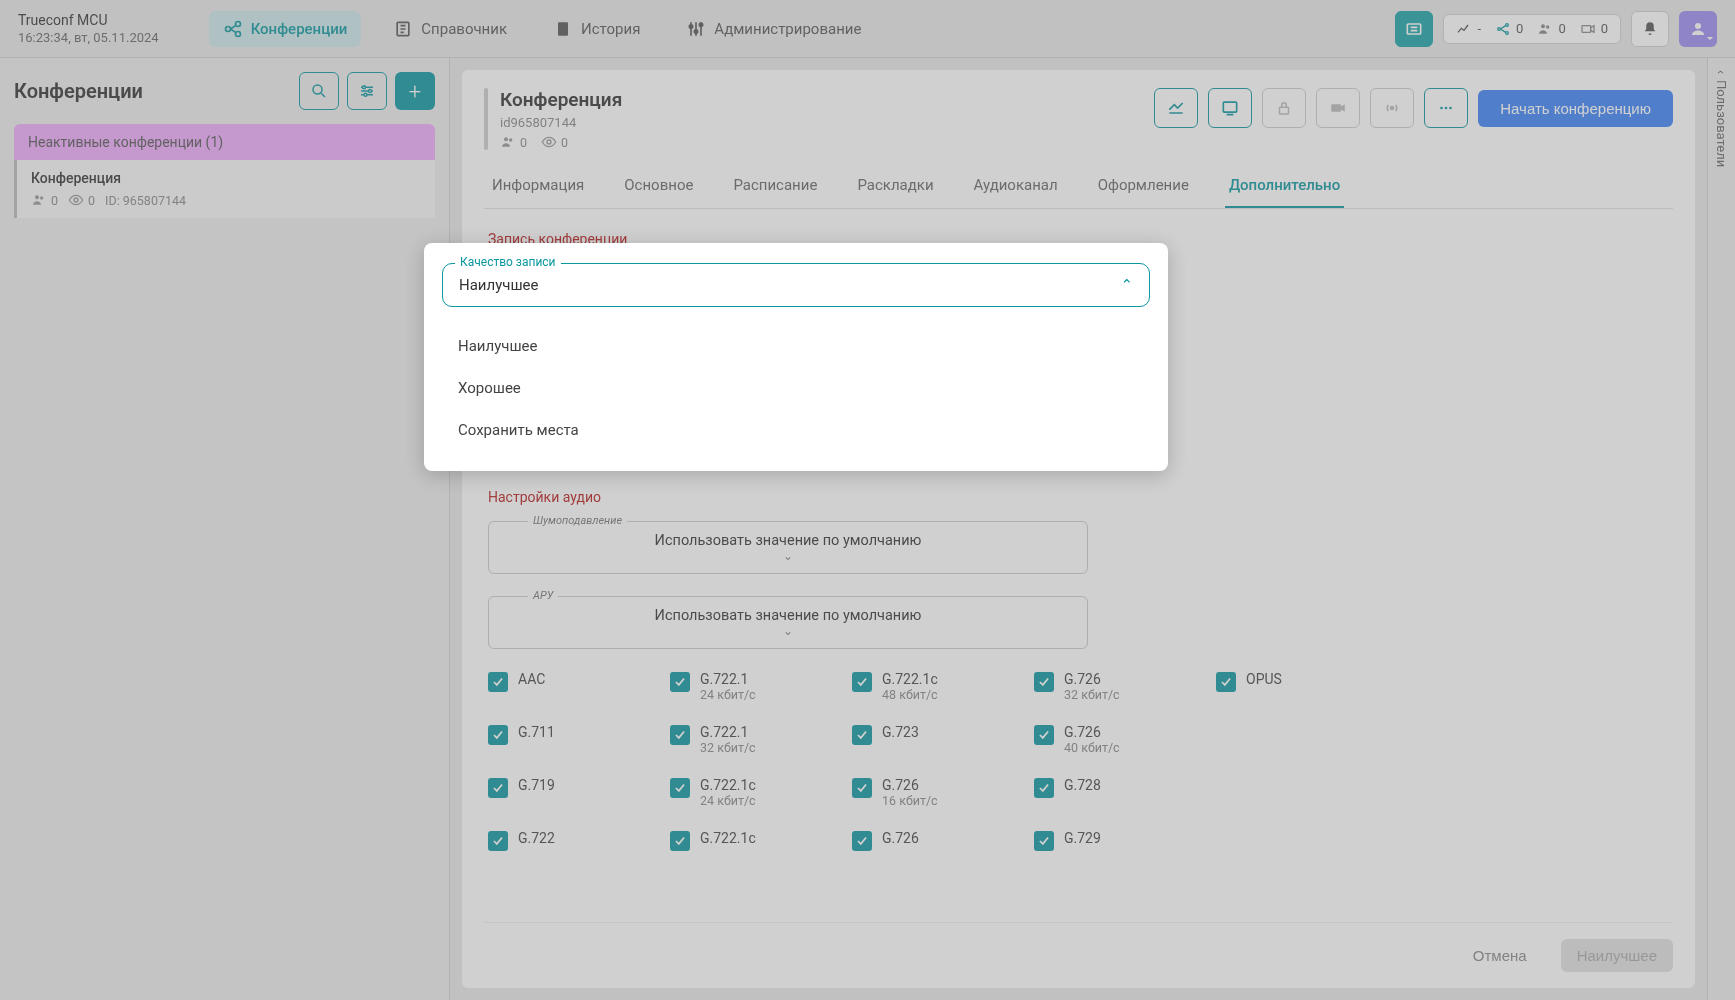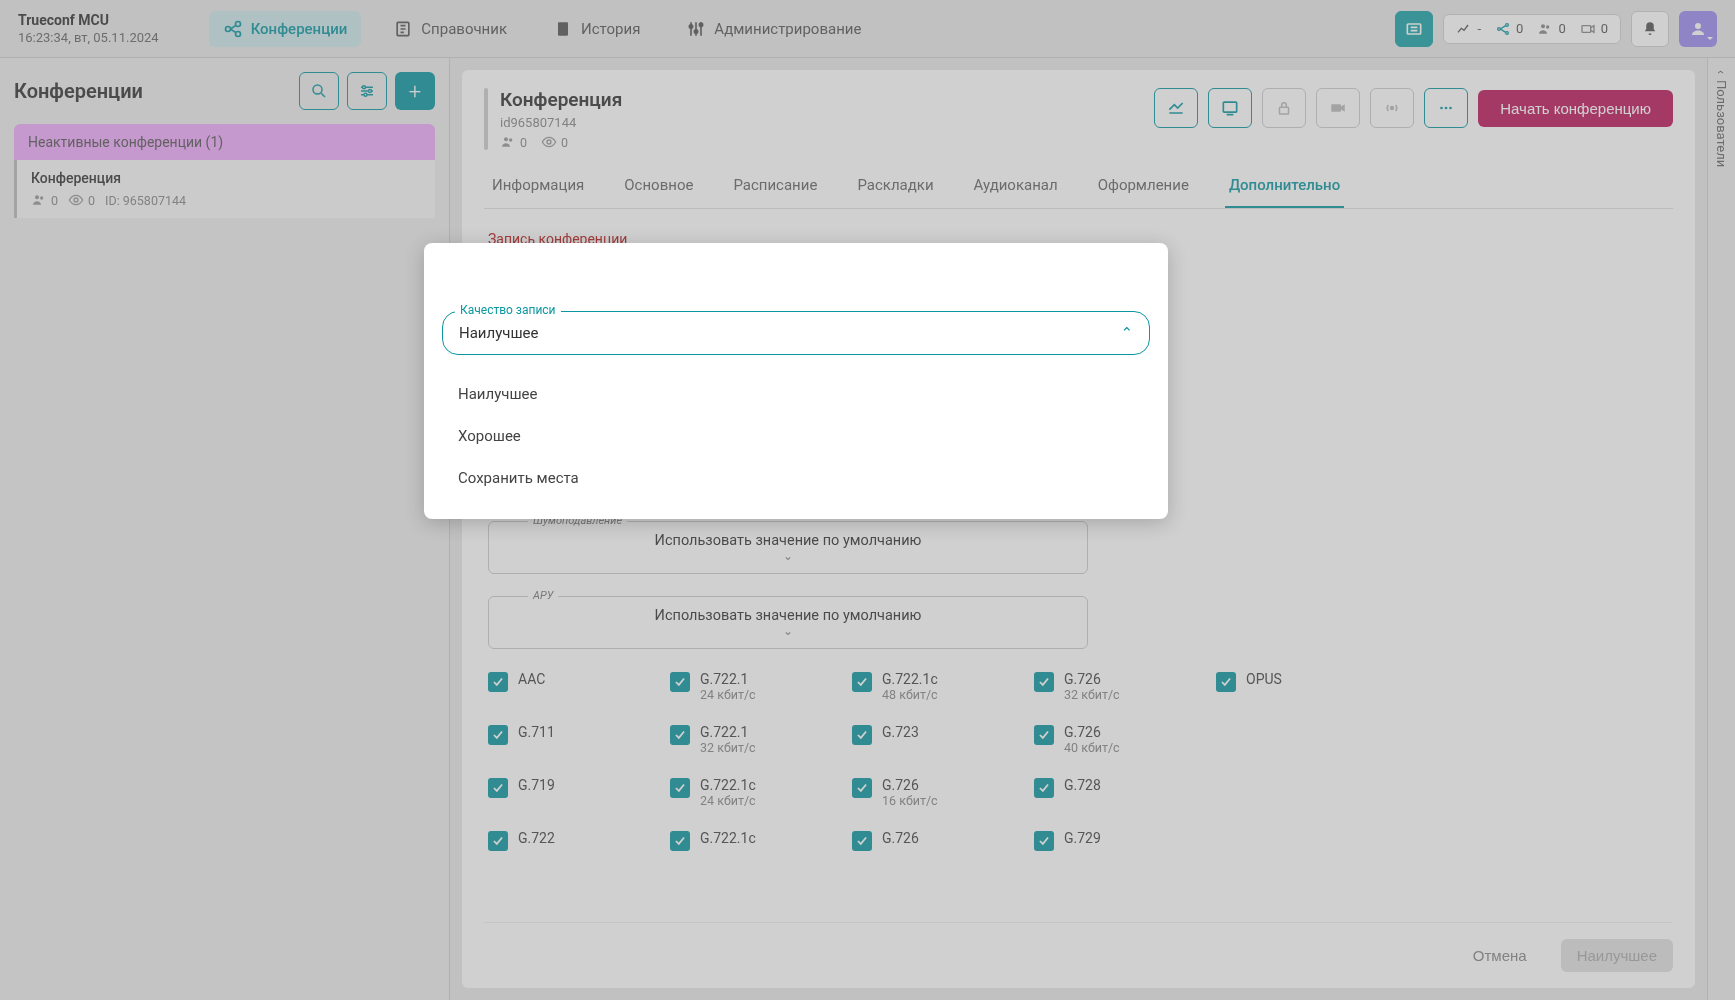--- a/index.html
+++ b/index.html
@@ -1,21 +1,21 @@
 <!DOCTYPE html>
 <html><head>
 <meta charset="utf-8">
 <style>
 * { box-sizing: border-box; margin: 0; padding: 0; }
 body { font-family: -apple-system, BlinkMacSystemFont, "Segoe UI", Roboto, Arial, sans-serif; background: #e5e5e5; font-size: 13px; color: #3c3c3c; overflow: hidden; width: 1735px; height: 1000px; position: relative; }
 
 
 .topbar { height: 58px; background: #e9e9e9; display: flex; align-items: center; padding: 0 18px; border-bottom: 1px solid #d0d0d0; }
 .app-title { display: flex; flex-direction: column; margin-right: 50px; }
-.app-name { font-weight: 700; font-size: 14px; color: #333; }
+.app-name { font-weight: 400; font-size: 14px; color: #333; }
 .app-time { font-size: 13px; color: #666; margin-top: 2px; }
 .nav { display: flex; gap: 18px; align-items: center; }
 .nav-item { display: flex; align-items: center; gap: 8px; padding: 8px 14px; border-radius: 6px; font-size: 15px; color: #555; cursor: pointer; }
 .nav-item.active { background: #cde9ec; color: #0a97a0; font-weight: 500; }
 .nav-icon { width: 20px; height: 20px; display: inline-flex; align-items: center; justify-content: center; }
 .topbar-right { margin-left: auto; display: flex; align-items: center; gap: 10px; }
 .status-pill { background: #fff; border: 1px solid #d0d0d0; border-radius: 6px; padding: 6px 12px; display: flex; align-items: center; gap: 14px; font-size: 13px; color: #555; }
 .status-metric { display: flex; align-items: center; gap: 5px; }
 .icon-btn-sq { background: #fff; border: 1px solid #d0d0d0; border-radius: 6px; width: 38px; height: 36px; display: flex; align-items: center; justify-content: center; cursor: pointer; }
 .icon-btn-sq.teal { background: #17a2a8; border-color: #17a2a8; }
@@ -41,21 +41,21 @@
 .card { background: #fff; border-radius: 6px; padding: 18px 22px 0; flex: 1; display: flex; flex-direction: column; overflow: hidden; }
 .card-head { display: flex; align-items: flex-start; justify-content: space-between; padding-bottom: 10px; }
 .ch-left { display: flex; gap: 12px; }
 .ch-bar { width: 4px; background: #ccc; border-radius: 2px; }
 .ch-info h2 { font-size: 19px; font-weight: 600; color: #333; margin-bottom: 4px; }
 .ch-sub { font-size: 13px; color: #888; margin-bottom: 4px; }
 .ch-stats { display: flex; gap: 14px; font-size: 12.5px; color: #888; }
 .ch-right { display: flex; align-items: center; gap: 10px; }
 .hicon { width: 44px; height: 40px; border: 1.5px solid #0a97a0; border-radius: 6px; display: flex; align-items: center; justify-content: center; cursor: pointer; }
 .hicon.gray { border-color: #ccc; color: #aaa; }
-.start-btn { background: #be185d; color: #fff; border: none; padding: 10px 22px; border-radius: 6px; font-size: 15px; font-weight: 500; cursor: pointer; }
+.start-btn { background: #3b82f6; color: #fff; border: none; padding: 10px 22px; border-radius: 6px; font-size: 15px; font-weight: 500; cursor: pointer; }
 .tabs { display: flex; gap: 32px; border-bottom: 1px solid #e0e0e0; margin-top: 4px; margin-bottom: 0; padding: 0 4px; }
 .tab { padding: 12px 4px; font-size: 15px; color: #666; cursor: pointer; border-bottom: 2px solid transparent; }
 .tab.active { color: #0a97a0; border-bottom-color: #0a97a0; font-weight: 500; }
 .content { padding: 16px 4px 0; overflow-y: auto; flex: 1; }
 .section-label { font-size: 14px; color: #b91c1c; margin-bottom: 16px; margin-top: 6px; }
 
 
 .field { position: relative; border: 1px solid #ccc; border-radius: 6px; width: 600px; margin-bottom: 22px; }
 .field-label { position: absolute; top: -8px; left: 10px; background: #fff; padding: 0 5px; font-size: 11px; color: #777; font-style: italic; margin-left: 29px; }
 .field-val { padding: 10px 14px; font-size: 14.5px; color: #333; display: flex; justify-content: space-between; align-items: center; flex-direction: column; }
@@ -75,21 +75,21 @@
 .ft-btn { background: none; border: none; font-size: 15px; color: #888; cursor: pointer; padding: 8px 16px; }
 .ft-btn.save { background: #e0e0e0; border-radius: 6px; color: #aaa; }
 
 
 .right-rail { width: 28px; background: #ededed; border-left: 1px solid #d0d0d0; display: flex; align-items: flex-start; justify-content: center; padding-top: 12px; }
 .rail-text { writing-mode: vertical-rl; font-size: 13px; color: #666; display: flex; align-items: center; gap: 6px; }
 
 
 .overlay { position: absolute; inset: 0; background: rgba(120,120,120,0.35); z-index: 50; }
 .dd-panel { position: absolute; top: 243px; left: 424px; width: 744px; background: #fff; border-radius: 8px; box-shadow: 0 4px 20px rgba(0,0,0,0.2); padding: 20px 18px; z-index: 60; }
-.dd-field { border: 1.5px solid #0a97a0; border-radius: 16px; position: relative; margin-bottom: 18px; margin-top: 48px; }
+.dd-field { border: 1.5px solid #0a97a0; border-radius: 10px; position: relative; margin-bottom: 18px; }
 .dd-field-label { position: absolute; top: -9px; left: 12px; background: #fff; padding: 0 5px; font-size: 12px; color: #0a97a0; }
 .dd-field-val { padding: 12px 16px; display: flex; justify-content: space-between; align-items: center; font-size: 15px; color: #333; }
 .dd-opt { padding: 12px 16px; font-size: 15px; color: #444; cursor: pointer; }
 
 
 .svg16 { width: 16px; height: 16px; }
 .svg18 { width: 18px; height: 18px; }
 .svg20 { width: 20px; height: 20px; }
 </style>
 </head>

